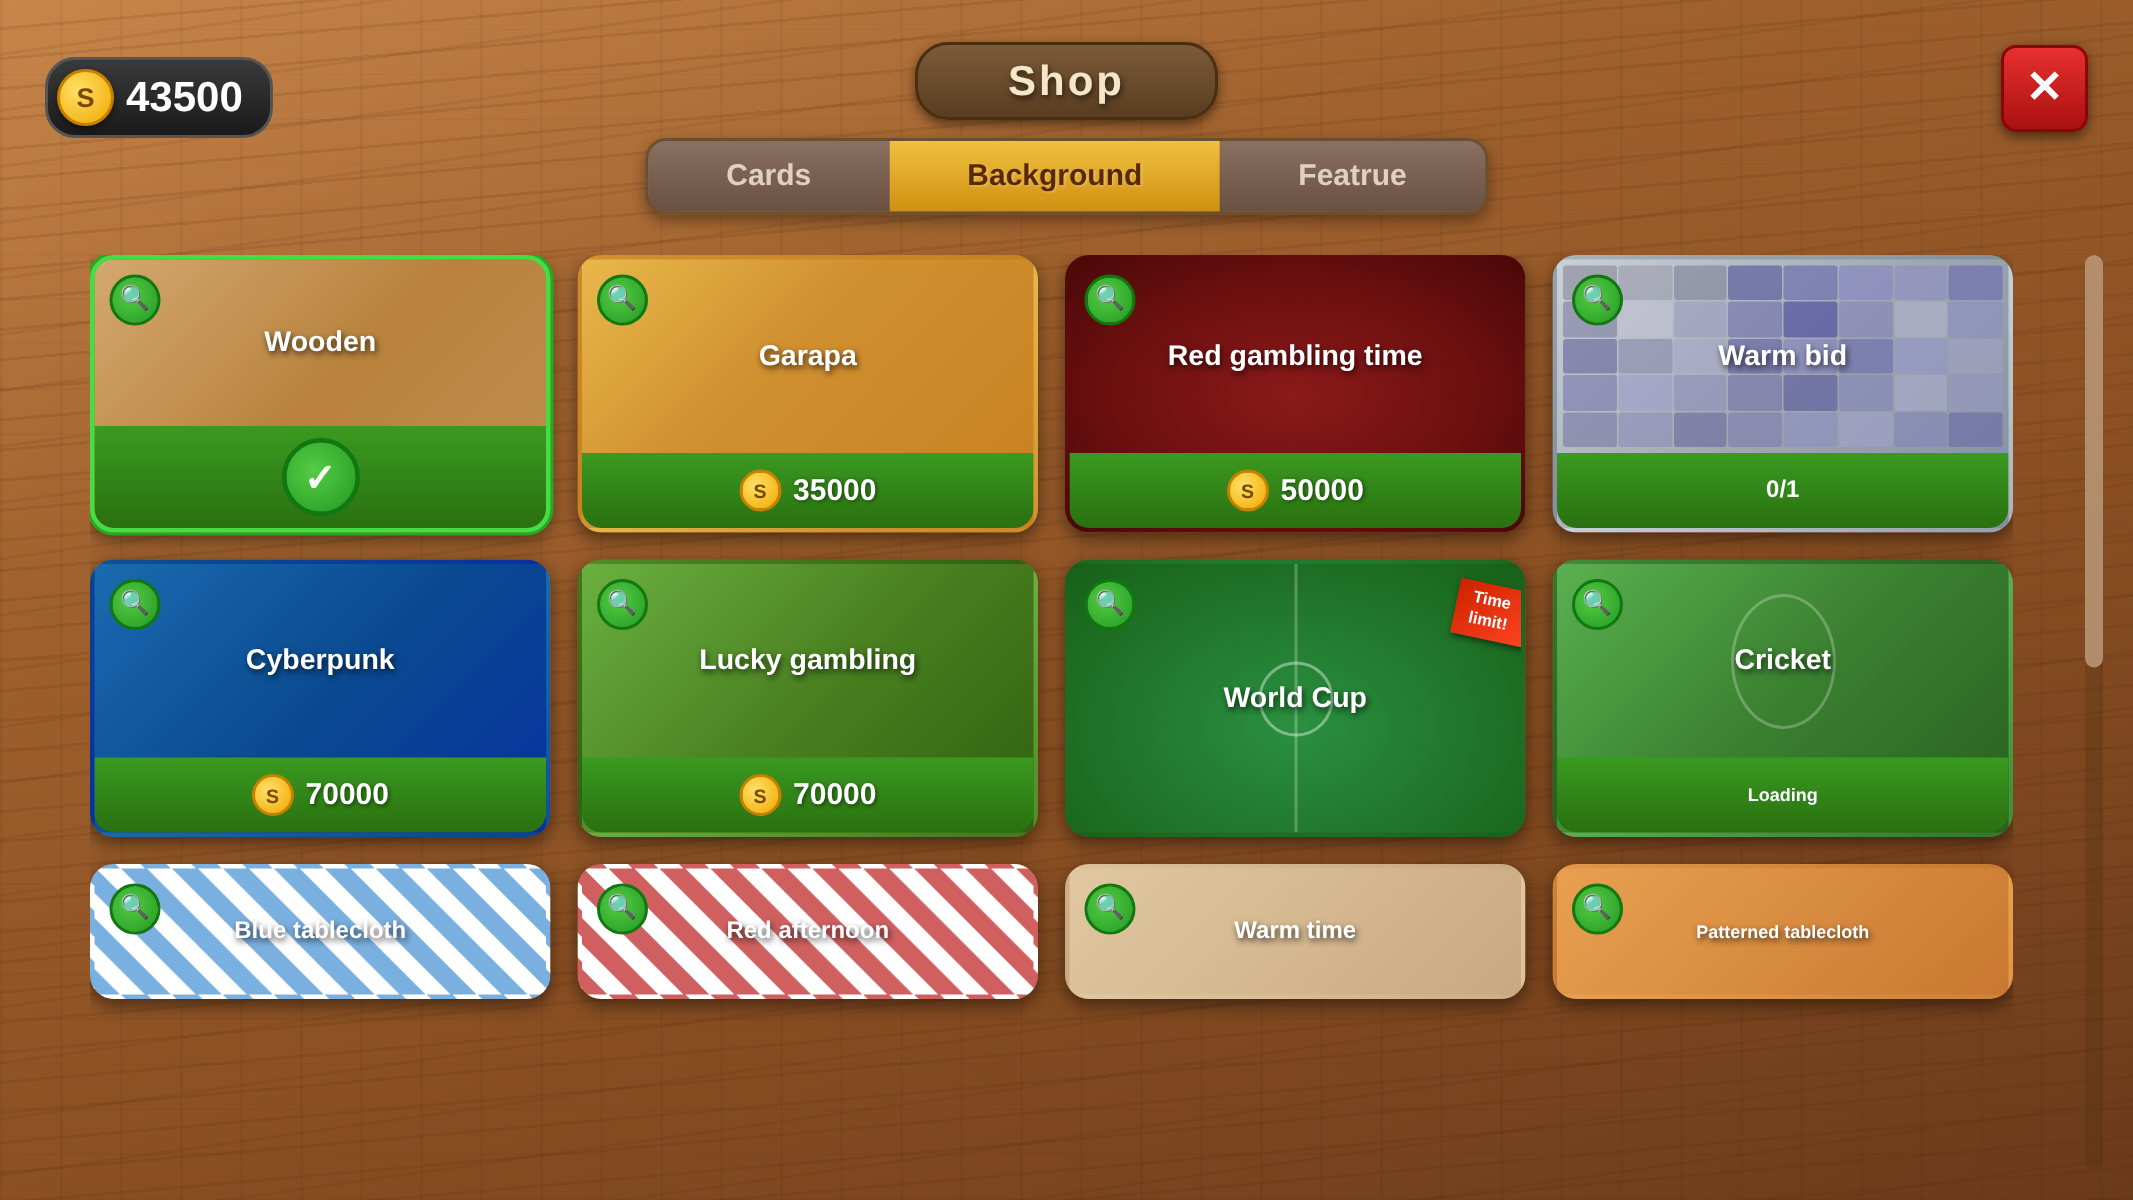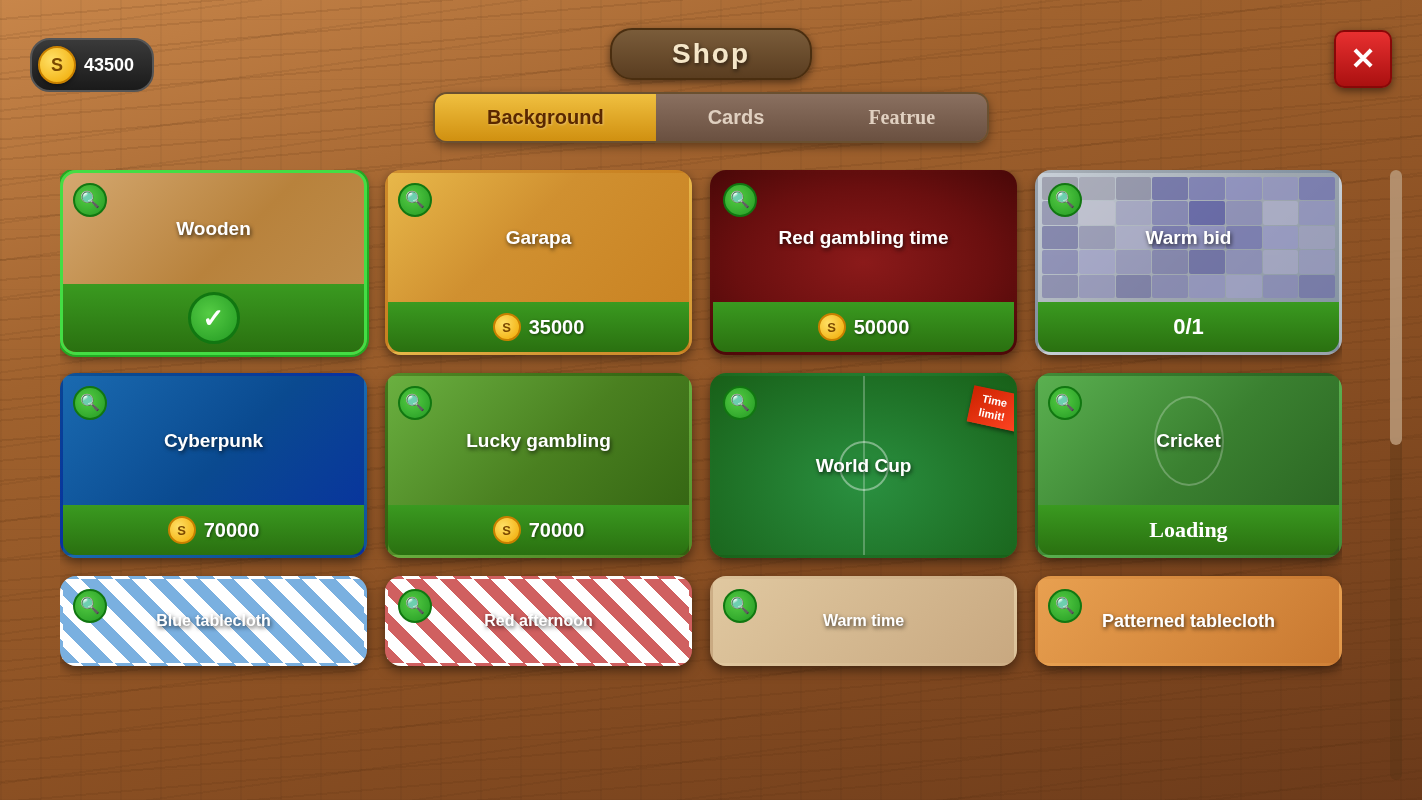--- a/index.html
+++ b/index.html
@@ -83,21 +83,21 @@
       justify-content: center;
       border: 2px solid #c88000;
       font-weight: bold;
       color: #7a4800;
       font-size: 18px;
       box-shadow: 0 2px 4px rgba(0,0,0,0.4);
     }
 
     .coin-amount {
       color: #ffffff;
-      font-size: 18px;
+      font-size: 28px;
       font-weight: bold;
       font-family: Arial, sans-serif;
     }
 
     .close-btn {
       position: absolute;
       top: 30px;
       right: 30px;
       width: 58px;
       height: 58px;
@@ -148,21 +148,20 @@
     }
 
     .tab-cards {
       background: linear-gradient(180deg, #8a7060 0%, #6a5040 100%);
       color: #e0d0c0;
     }
 
     .tab-featrue {
       background: linear-gradient(180deg, #8a7060 0%, #6a5040 100%);
       color: #e0d0c0;
-      font-family: Liberation Serif, serif;
     }
 
     
     .grid-area {
       position: absolute;
       top: 170px;
       left: 60px;
       right: 80px;
       bottom: 20px;
       overflow-y: auto;
@@ -267,30 +266,30 @@
     .item-price {
       color: #ffffff;
       font-size: 20px;
       font-weight: bold;
       font-family: Arial, sans-serif;
       text-shadow: 1px 1px 3px rgba(0,0,0,0.5);
     }
 
     .item-counter {
       color: #ffffff;
-      font-size: 22px;
+      font-size: 16px;
       font-weight: bold;
       font-family: Arial, sans-serif;
     }
 
     .item-loading {
       color: #ffffff;
-      font-size: 22px;
-      font-weight: bold;
-      font-family: Liberation Serif, serif;
+      font-size: 12px;
+      font-weight: bold;
+      font-family: Liberation Sans, sans-serif;
     }
 
     
     .magnify-btn {
       position: absolute;
       top: 10px;
       left: 10px;
       width: 34px;
       height: 34px;
       background: radial-gradient(circle at 40% 40%, #55cc44, #229922);
@@ -431,22 +430,22 @@
     <span>S</span>
   </div>
   <span class="coin-amount">43500</span>
 </div>
 
 <div class="close-btn">
   <span class="close-btn-x">✕</span>
 </div>
 
 <div class="tabs-wrap">
+  <button class="tab tab-cards">Cards</button>
   <button class="tab tab-background">Background</button>
-  <button class="tab tab-cards">Cards</button>
   <button class="tab tab-featrue">Featrue</button>
 </div>
 
 <div class="scrollbar-track">
   <div class="scrollbar-thumb"></div>
 </div>
 
 <div class="grid-area">
   <div class="items-grid">
 
@@ -632,18 +631,18 @@
         </div>
         <span class="item-name" style="font-size:16px;">Warm time</span>
       </div>
     </div>
 
     <div class="shop-item bg-patterned" style="height:90px;">
       <div class="item-preview" style="min-height:60px;">
         <div class="magnify-btn">
           <span class="magnify-icon">🔍</span>
         </div>
-        <span class="item-name" style="font-size:18px;">Patterned tablecloth</span>
+        <span class="item-name" style="font-size:12px;">Patterned tablecloth</span>
       </div>
     </div>
 
   </div>
 </div>
 
 </body></html>

